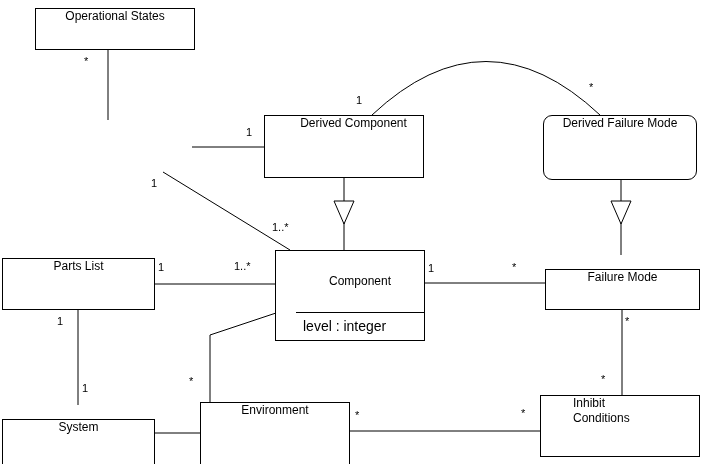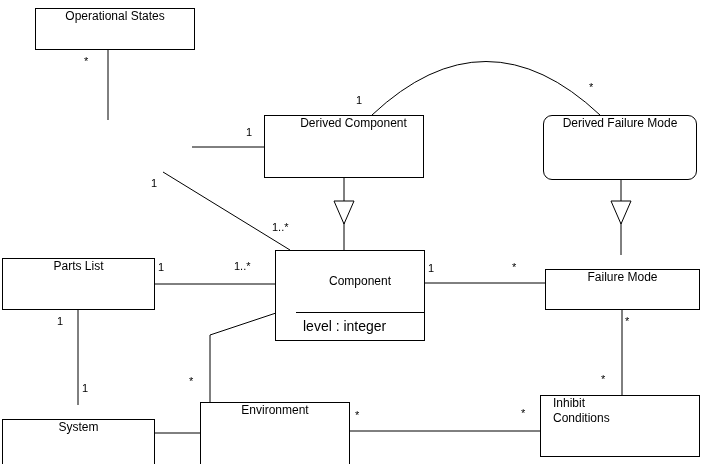--- a/index.html
+++ b/index.html
@@ -43,21 +43,21 @@
     display: flex;
     align-items: center;
     justify-content: flex-start;
     height: 27px;
     padding-left: 7px;
     font-size: 14px;
     text-align: left;
   }
   .uml-class.left-align {
     justify-content: flex-start;
-    padding-left: 12px;
+    padding-left: 32px;
     text-align: left;
   }
   .wrap-narrow { display: inline-block; width: 72px; }
   .mult {
     position: absolute;
     font-size: 11px;
     color: #000;
     background: transparent;
   }
 </style>

